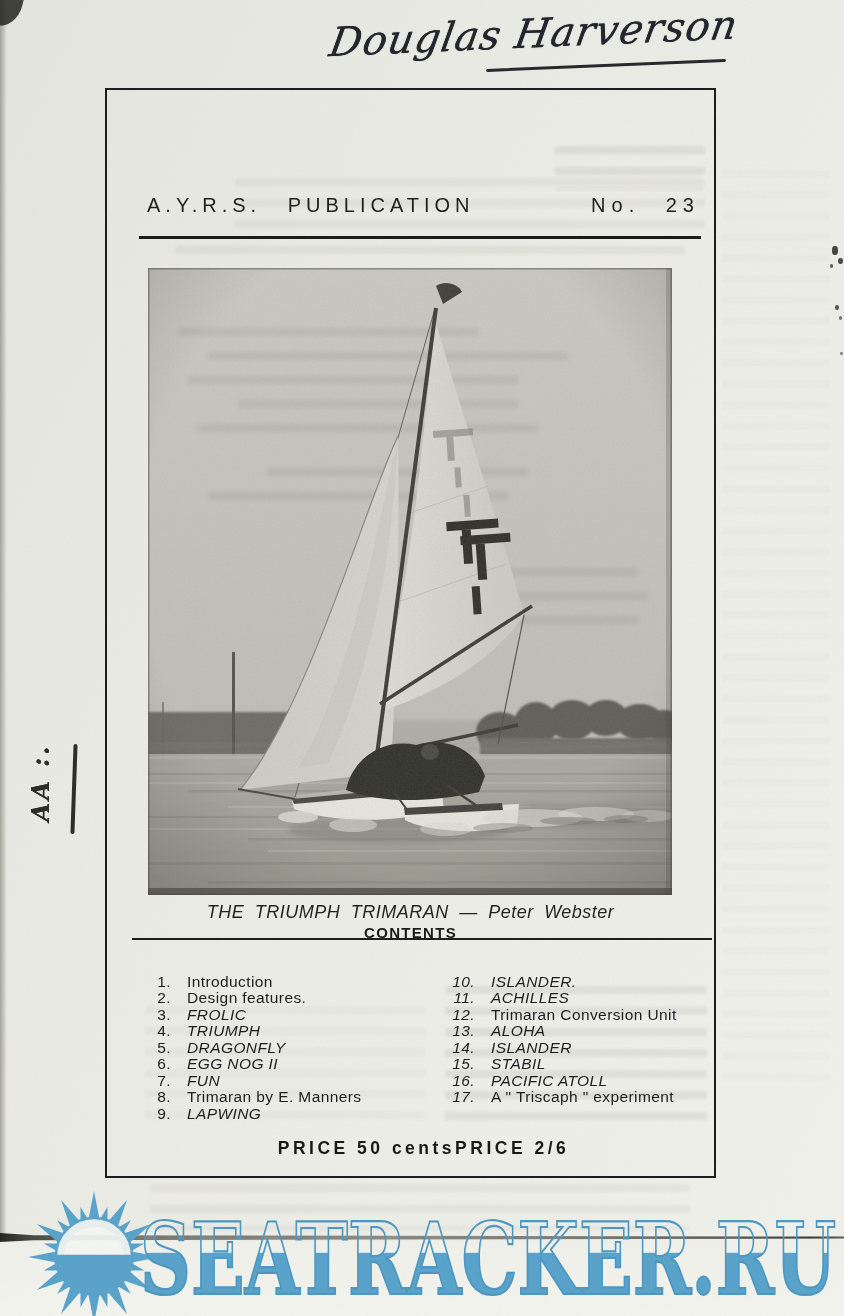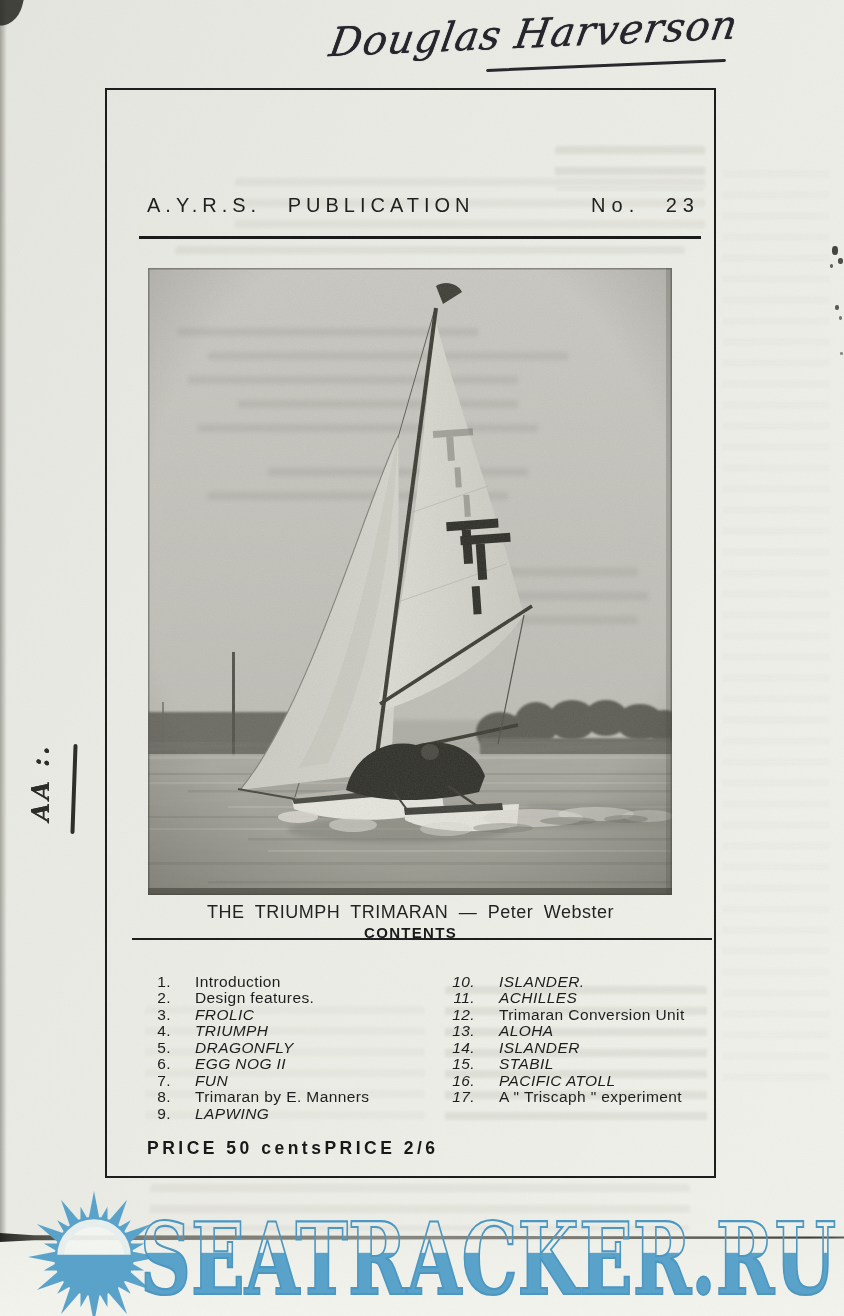--- a/index.html
+++ b/index.html
@@ -44,34 +44,34 @@
       font-size:70px;line-height:76px;letter-spacing:1px;white-space:nowrap;}
   .t-word{left:0;transform:scale(.86,1.08);transform-origin:left top;}
   .t-year{right:0;transform:scale(.68,1.08);transform-origin:right top;}
   .subtitle-row{position:absolute;top:104px;left:40px;right:14px;display:flex;
       justify-content:space-between;font-size:20px;letter-spacing:5px;color:#1d1d1d;gap:47px;}
   .subtitle-row .pub{word-spacing:16px;}
   .subtitle-row .num{word-spacing:14px;letter-spacing:6px;}
   .rule1{position:absolute;top:146px;left:32px;width:562px;height:2.5px;background:#191919;}
   .photo{position:absolute;left:41px;top:178px;width:524px;height:627px;}
   .caption{position:absolute;top:812px;left:0;width:100%;text-align:center;
-      font-size:18px;letter-spacing:.5px;word-spacing:5px;color:#1f1f1f;}
+      font-style:italic;font-size:18px;letter-spacing:.5px;word-spacing:5px;color:#1f1f1f;}
   .rule2{position:absolute;top:848px;left:25px;width:580px;height:2px;background:#1c1c1c;}
   .toc-head{position:absolute;top:834px;left:0;width:100%;text-align:center;
       font-weight:bold;font-size:15px;letter-spacing:1.3px;color:#181818;}
   .toc{position:absolute;top:884px;left:42px;right:16px;display:flex;color:#1b1b1b;}
   .toc-col{flex:1;}
   .toc-col.left{flex:0 0 296px;}
   .toc-row{display:flex;line-height:16.45px;font-size:15.5px;letter-spacing:.4px;}
   .toc-num{width:22px;text-align:right;flex:none;}
   .toc-col.right .toc-num{width:30px;font-style:italic;}
-  .toc-label{margin-left:24px;white-space:nowrap;}
+  .toc-label{margin-left:16px;white-space:nowrap;}
   .toc-row.ital .toc-label{font-style:italic;}
   .price-row{position:absolute;top:1048px;left:40px;right:14px;display:flex;
-      justify-content:flex-start;font-weight:bold;font-size:17.5px;
+      justify-content:center;font-weight:bold;font-size:17.5px;
       letter-spacing:3.5px;color:#161616;}
 
   
   .wm{left:0;top:1186px;pointer-events:none;}
   .grain{left:0;top:0;pointer-events:none;}
 </style>
 </head>
 <body>
 
 <div class="bleed" style="left:555px;top:146px;width:150px;height:44px;opacity:.8"></div>

